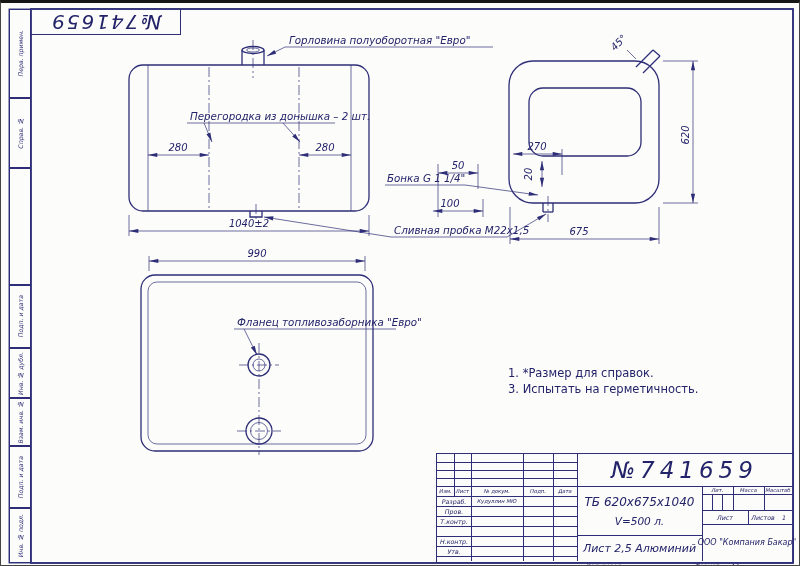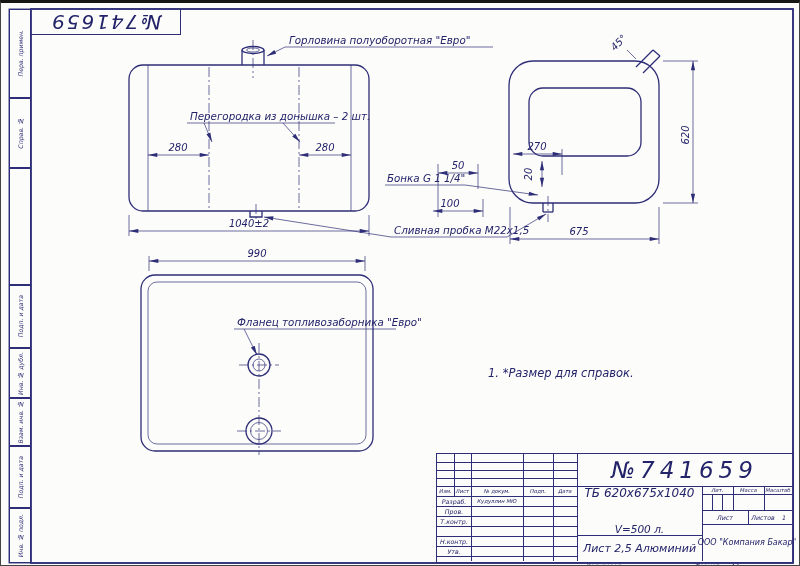--- a/index.html
+++ b/index.html
@@ -10,27 +10,27 @@
   .tn{fill:none;stroke:#2e2e78;stroke-width:0.7}
   .fr{fill:none;stroke:#2e2e78;stroke-width:1.8}
   .fr2{fill:none;stroke:#2e2e78;stroke-width:0.9}
   .cl{fill:none;stroke:#2e2e78;stroke-width:0.7;stroke-dasharray:10 3 2 3}
   .canvas text{fill:#23236a;font-style:italic;font-size:10px;font-family:"DejaVu Sans",sans-serif}
   .canvas text.lbl{font-size:10.3px}
   .strip-cell{position:absolute;left:8px;width:22px;border:1px solid #2e2e78;display:flex;align-items:center;justify-content:center}
   .vtext{writing-mode:vertical-rl;transform:rotate(180deg);font-size:6.2px;font-style:italic;color:#2e2e78;white-space:nowrap}
   .stamp{position:absolute;left:30px;top:6px;width:150px;height:26px;border-right:1.3px solid #2e2e78;border-bottom:1.3px solid #2e2e78;display:flex;align-items:center;justify-content:center}
   .stamp span{transform:rotate(180deg);font-size:20px;font-style:italic;letter-spacing:2px;white-space:nowrap}
-  .notes{position:absolute;left:487px;top:363px;width:260px;font-style:italic;font-size:11.5px;line-height:15.8px;white-space:nowrap}
+  .notes{position:absolute;left:507px;top:363px;width:260px;font-size:11.5px;line-height:15.8px;white-space:nowrap}
   .notes .indent{padding-left:15px}
   .tb{position:absolute;left:435px;top:450px;width:358px;height:110px;border:1.6px solid #2e2e78;font-style:italic}
   .tbh{position:absolute;height:0;border-top:1px solid #2e2e78}
   .tbv{position:absolute;width:0;border-left:1px solid #2e2e78}
   .tcell{position:absolute;display:flex;align-items:center;justify-content:center;text-align:center;white-space:nowrap}
-  .colcell{display:flex;flex-direction:column;justify-content:space-between;gap:6px}
+  .colcell{display:flex;flex-direction:column;justify-content:center;gap:6px}
   .fs5{font-size:5.3px}.fs6{font-size:6.3px}.fs8{font-size:8px}.fs11{font-size:11px}
   .t1{font-size:12px}.t2{font-size:10.5px}
   .tb-num{font-size:23px;letter-spacing:5px;font-style:italic}
   .foot{position:absolute;top:559px;height:7px;font-size:6px;font-style:italic;color:#2e2e78;white-space:nowrap}
 </style>
 </head>
 <body>
 
 <div class="page">
 
@@ -189,20 +189,21 @@
     </div>
   <div class="strip-cell" style="top:443px;height:62px">
       <span class="vtext">Подп. и дата</span>
     </div>
   <div class="strip-cell" style="top:505px;height:55px">
       <span class="vtext">Инв. № подл.</span>
     </div>
 
   <div class="notes">
     <div>1. *Размер для справок.</div>
+    <div>3. Испытать на герметичность.</div>
   </div>
 
   <div class="tb">
 
     <div class="tbh" style="left:0;top:8px;width:140px"></div>
     <div class="tbh" style="left:0;top:16px;width:140px"></div>
     <div class="tbh" style="left:0;top:24px;width:140px"></div>
     <div class="tbh" style="left:0;top:32px;width:355px"></div>
     <div class="tbh" style="left:0;top:42px;width:140px"></div>
     <div class="tbh" style="left:0;top:52px;width:140px"></div>

